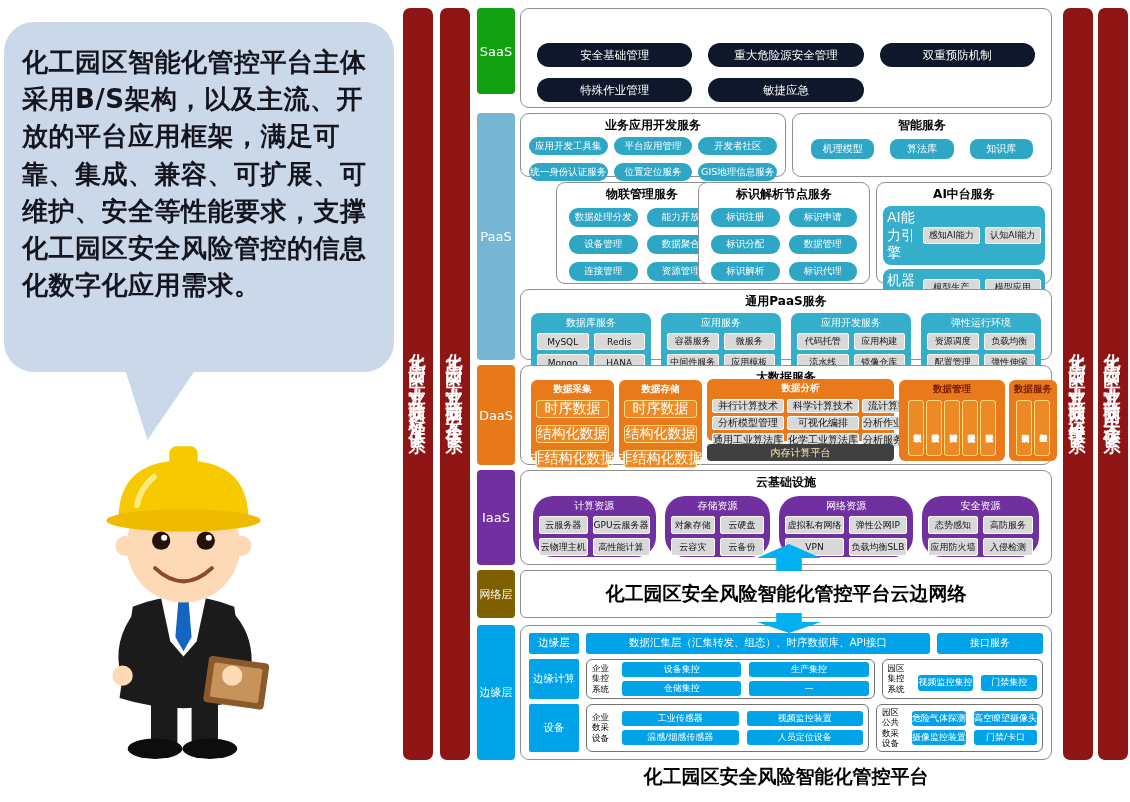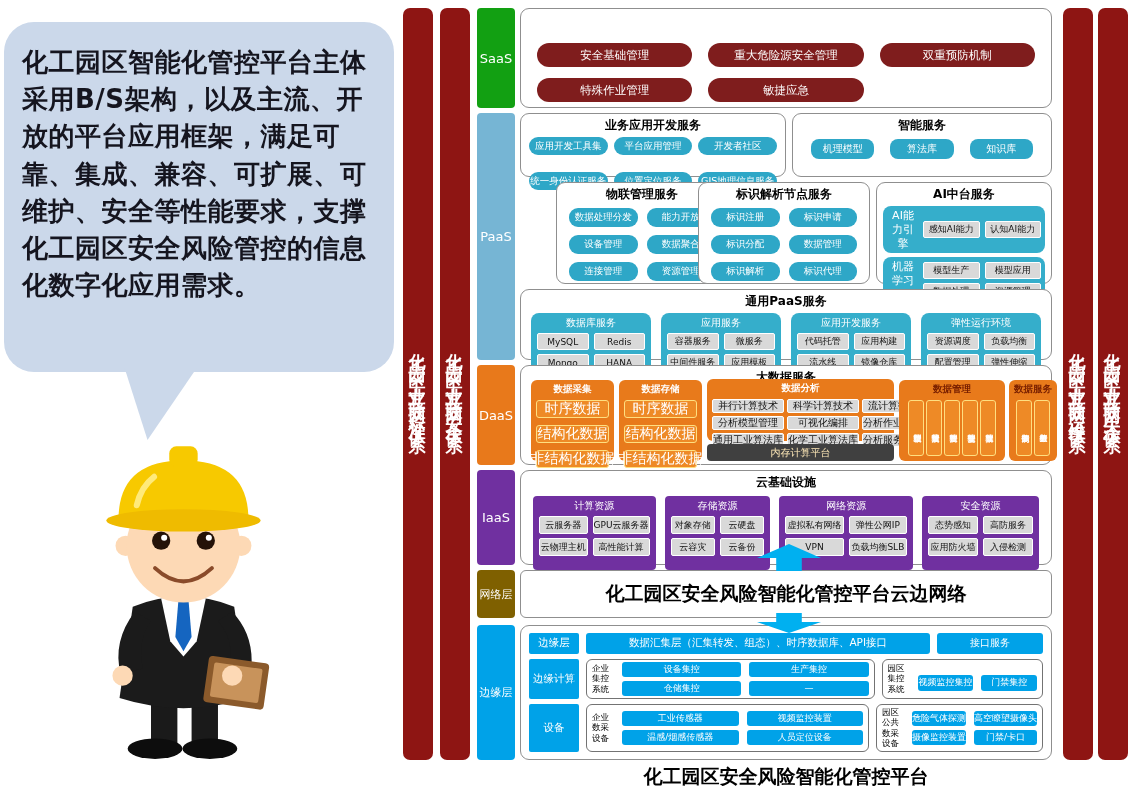--- a/index.html
+++ b/index.html
@@ -15,52 +15,52 @@
   .worker{position:absolute;left:48px;top:422px;width:275px;height:345px;}
   
   .vbar{position:absolute;top:8px;height:752px;width:30px;background:#8E1513;border-radius:7px;
         display:flex;align-items:center;justify-content:center;}
   .vbar span{writing-mode:vertical-rl;text-orientation:upright;color:#fff;font-size:17px;
         font-weight:bold;letter-spacing:7px;}
   .vb-lo{left:403px}.vb-li{left:440px}.vb-ri{left:1063px}.vb-ro{left:1098px}
   
   .layer{position:absolute;left:477px;width:38px;border-radius:4px;color:#fff;display:flex;
          align-items:center;justify-content:center;font-size:13px;box-sizing:border-box;text-align:center;}
-  #layer-saas{top:8px;height:100px;background:#12A012}
+  #layer-saas{top:8px;height:86px;background:#12A012}
   #layer-paas{top:113px;height:247px;background:#76B5D4}
   #layer-daas{top:365px;height:100px;background:#E8791B}
   #layer-iaas{top:470px;height:95px;background:#7030A0}
   #layer-network{top:570px;height:48px;background:#7F6000;font-size:11px}
   #layer-edge{top:625px;height:135px;background:#00A2E8;font-size:11px}
   
   .panel,.subpanel{position:absolute;background:#fff;border:1px solid #8f8f8f;border-radius:9px;
          box-sizing:border-box;}
   .sp-title{font-weight:bold;font-size:12px;text-align:center;color:#000;margin:3px 0;}
   
   #saas-panel{left:520px;top:8px;width:532px;height:100px;}
   .saas-grid{display:grid;grid-template-columns:1fr 1fr 1fr;gap:11px 16px;padding:34px 16px 0;}
-  .btn-green{background:#7f1d1d;color:#fff;border-radius:12px;display:flex;align-items:center;
+  .btn-green{background:#0f172a;color:#fff;border-radius:12px;display:flex;align-items:center;
          justify-content:center;font-size:11.5px;height:24px;}
   
   #sp-biz{left:520px;top:113px;width:266px;height:64px;}
   #sp-intel{left:792px;top:113px;width:260px;height:64px;}
   #sp-iot{left:520px;top:182px;width:172px;height:102px;margin-left:36px;}
   #sp-ident{left:698px;top:182px;width:172px;height:102px;}
   #sp-ai{left:876px;top:182px;width:176px;height:102px;}
   #sp-general{left:520px;top:289px;width:532px;height:71px;}
   .btn-teal{background:#2EA7C7;color:#fff;border-radius:9px;display:flex;align-items:center;
          justify-content:center;font-size:9.5px;height:18px;white-space:nowrap;}
-  .grid3t{display:grid;grid-template-columns:1fr 1fr 1fr;gap:17px 6px;padding:0 8px;}
+  .grid3t{display:grid;grid-template-columns:1fr 1fr 1fr;gap:8px 6px;padding:0 8px;}
   .row3t{display:flex;gap:16px;padding:2px 18px 0;}
   .row3t .btn-teal{flex:1;height:20px;border-radius:8px;font-size:10px;}
   .grid2t{display:grid;grid-template-columns:1fr 1fr;gap:8px 9px;padding:2px 12px 0;}
   .grid2t .btn-teal{height:19px;}
   .ai-box{background:#35AECB;border-radius:8px;margin:2px 6px 4px;display:flex;align-items:center;
          padding:3px 4px;gap:4px;}
-  .ai-side{color:#fff;font-size:11px;width:32px;line-height:1.25;text-align:center;word-break:break-all;flex-shrink:0;}
+  .ai-side{color:#fff;font-size:14px;width:32px;line-height:1.25;word-break:break-all;flex-shrink:0;}
   .btn-gray{background:#D9D9D9;color:#111;border:1px solid #fff;display:flex;align-items:center;
          justify-content:center;font-size:9px;height:15px;border-radius:2px;white-space:nowrap;}
   .gridg2{display:grid;grid-template-columns:1fr 1fr;gap:4px 5px;flex:1;}
   .pg-row{display:flex;gap:10px;padding:0 10px;}
   .pgroup{flex:1;background:#35AECB;border-radius:8px;padding:2px 6px 5px;}
   .pg-title{color:#fff;font-size:10px;text-align:center;margin:1px 0 3px;}
   
   #daas-panel{left:520px;top:365px;width:532px;height:100px;}
   .dgroup{position:absolute;background:#E87A1B;border-radius:6px;box-sizing:border-box;padding:3px 5px;}
   #dg-collect{left:10px;top:14px;width:83px;height:81px;}
@@ -77,21 +77,21 @@
          border-radius:3px;display:flex;align-items:center;justify-content:center;white-space:nowrap;}
   .gridg3{display:grid;grid-template-columns:1fr 1fr 1fr;gap:3px;}
   .gridg3 .btn-gray{height:12px;font-size:10px;}
   .vcols{display:flex;gap:2px;justify-content:center;}
   .vcol{writing-mode:vertical-rl;text-orientation:upright;background:#EE8A26;border:1px solid #FFDF80;
         border-radius:3px;color:#fff;font-size:8px;height:56px;width:16px;display:flex;align-items:center;
         justify-content:center;box-sizing:border-box;}
   
   #iaas-panel{left:520px;top:470px;width:532px;height:95px;}
   .iaas-row{display:flex;gap:9px;padding:2px 12px 0;}
-  .igroup{background:#7030A0;border-radius:4px;padding:2px 6px 14px;}
+  .igroup{background:#7030A0;border-radius:20px;padding:2px 6px 1px;}
   .ig1{flex:1.18}.ig2{flex:1}.ig3{flex:1.3}.ig4{flex:1.12}
   .ig-title{color:#fff;font-size:10px;text-align:center;margin:1px 0 3px;}
   .igroup .gridg2 .btn-gray{height:16px;font-size:9px;}
   
   .arrow{position:absolute;left:757px;width:64px;background:#00B0F0;z-index:6;}
   #arrow-up{top:544px;height:27px;clip-path:polygon(50% 0,100% 52%,70% 52%,70% 100%,30% 100%,30% 52%,0 52%);}
   #arrow-down{top:613px;height:20px;clip-path:polygon(50% 100%,100% 45%,70% 45%,70% 0,30% 0,30% 45%,0 45%);}
   
   #network-panel{left:520px;top:570px;width:532px;height:48px;display:flex;align-items:center;
         justify-content:center;border-radius:6px;}

